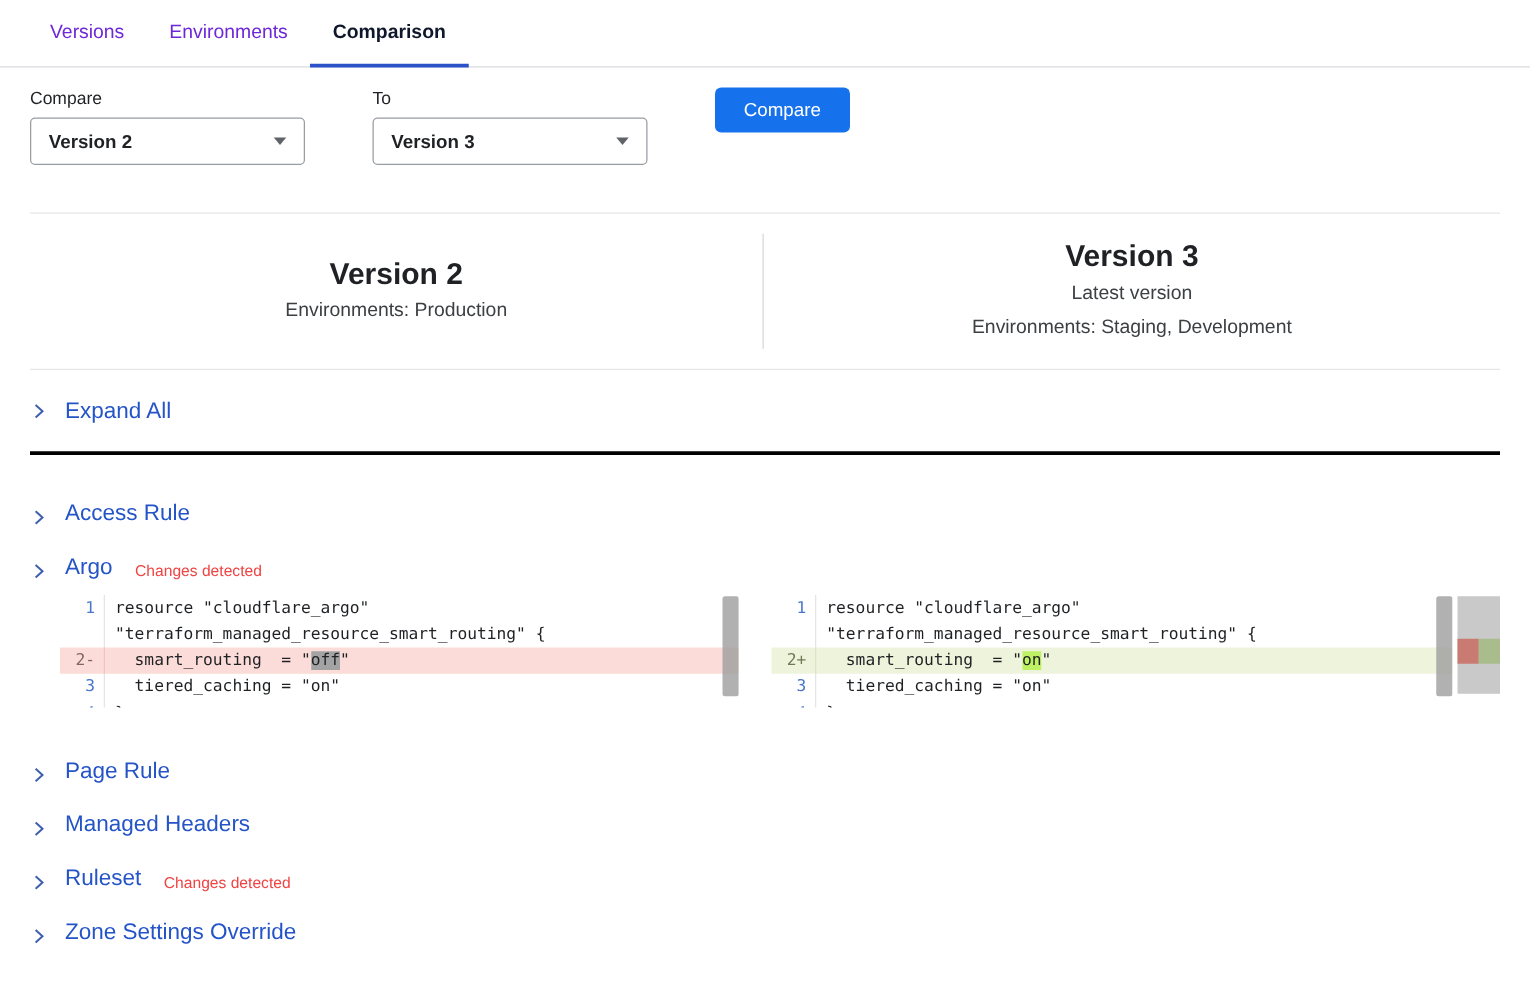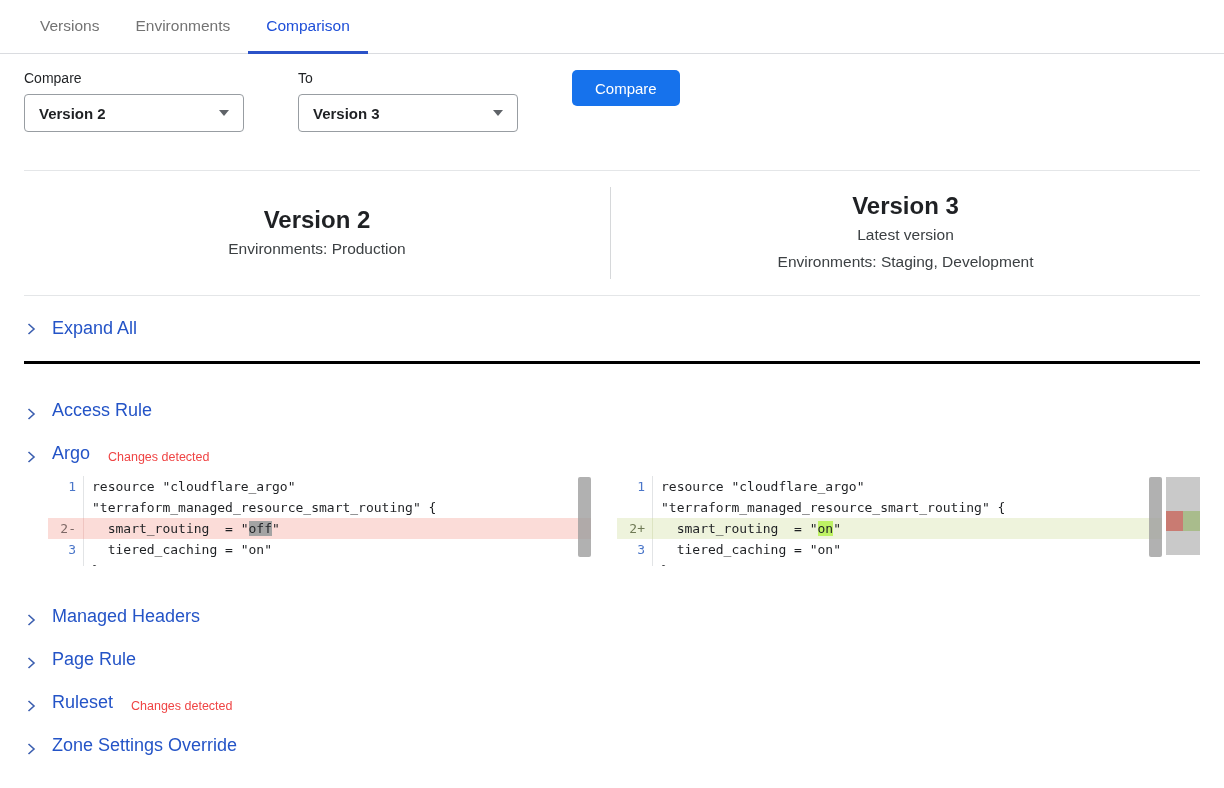--- a/index.html
+++ b/index.html
@@ -10,24 +10,24 @@
     color: #202124;
   }
 
   
   .tabs-bar {
     display: flex; align-items: stretch; height: 54px;
     padding-left: 22px; border-bottom: 1px solid #dadce0;
   }
   .tab {
     display: flex; align-items: center; padding: 0 18px;
-    font-size: 15.5px; color: #737373; cursor: pointer;
+    font-size: 15.5px; color: #6d28d9; cursor: pointer;
     border-bottom: 3px solid transparent; margin-bottom: -1px;
   }
-  .tab.active { color: #1d4ed8; border-bottom-color: #2b52c8; font-weight: 400; }
+  .tab.active { color: #0f172a; border-bottom-color: #2b52c8; font-weight: 700; }
 
   
   .content { padding: 0 24px; }
 
   
   .controls { display: flex; align-items: flex-start; gap: 54px; margin-top: 16px; }
   .field { display: flex; flex-direction: column; }
   .field-label { font-size: 14px; color: #1f2124; margin-bottom: 8px; }
   .select {
     width: 220px; height: 38px; border: 1px solid #989da2; border-radius: 4px;
@@ -249,31 +249,31 @@
         </div>
       </div>
     </div>
 
     <div class="section-row">
       <span class="chevron">
         <svg width="14" height="14" viewBox="0 0 14 14">
             <polyline points="4.5,2 10,7 4.5,12" fill="none" stroke="#3c5fb0" stroke-width="1.6"></polyline>
           </svg>
       </span>
+      <span class="section-label">Page Rule</span>
+
+    </div>
+
+    <div class="section-row">
+      <span class="chevron">
+        <svg width="14" height="14" viewBox="0 0 14 14">
+            <polyline points="4.5,2 10,7 4.5,12" fill="none" stroke="#3c5fb0" stroke-width="1.6"></polyline>
+          </svg>
+      </span>
       <span class="section-label">Managed Headers</span>
-
-    </div>
-
-    <div class="section-row">
-      <span class="chevron">
-        <svg width="14" height="14" viewBox="0 0 14 14">
-            <polyline points="4.5,2 10,7 4.5,12" fill="none" stroke="#3c5fb0" stroke-width="1.6"></polyline>
-          </svg>
-      </span>
-      <span class="section-label">Page Rule</span>
 
     </div>
 
     <div class="section-row">
       <span class="chevron">
         <svg width="14" height="14" viewBox="0 0 14 14">
             <polyline points="4.5,2 10,7 4.5,12" fill="none" stroke="#3c5fb0" stroke-width="1.6"></polyline>
           </svg>
       </span>
       <span class="section-label">Ruleset</span>

